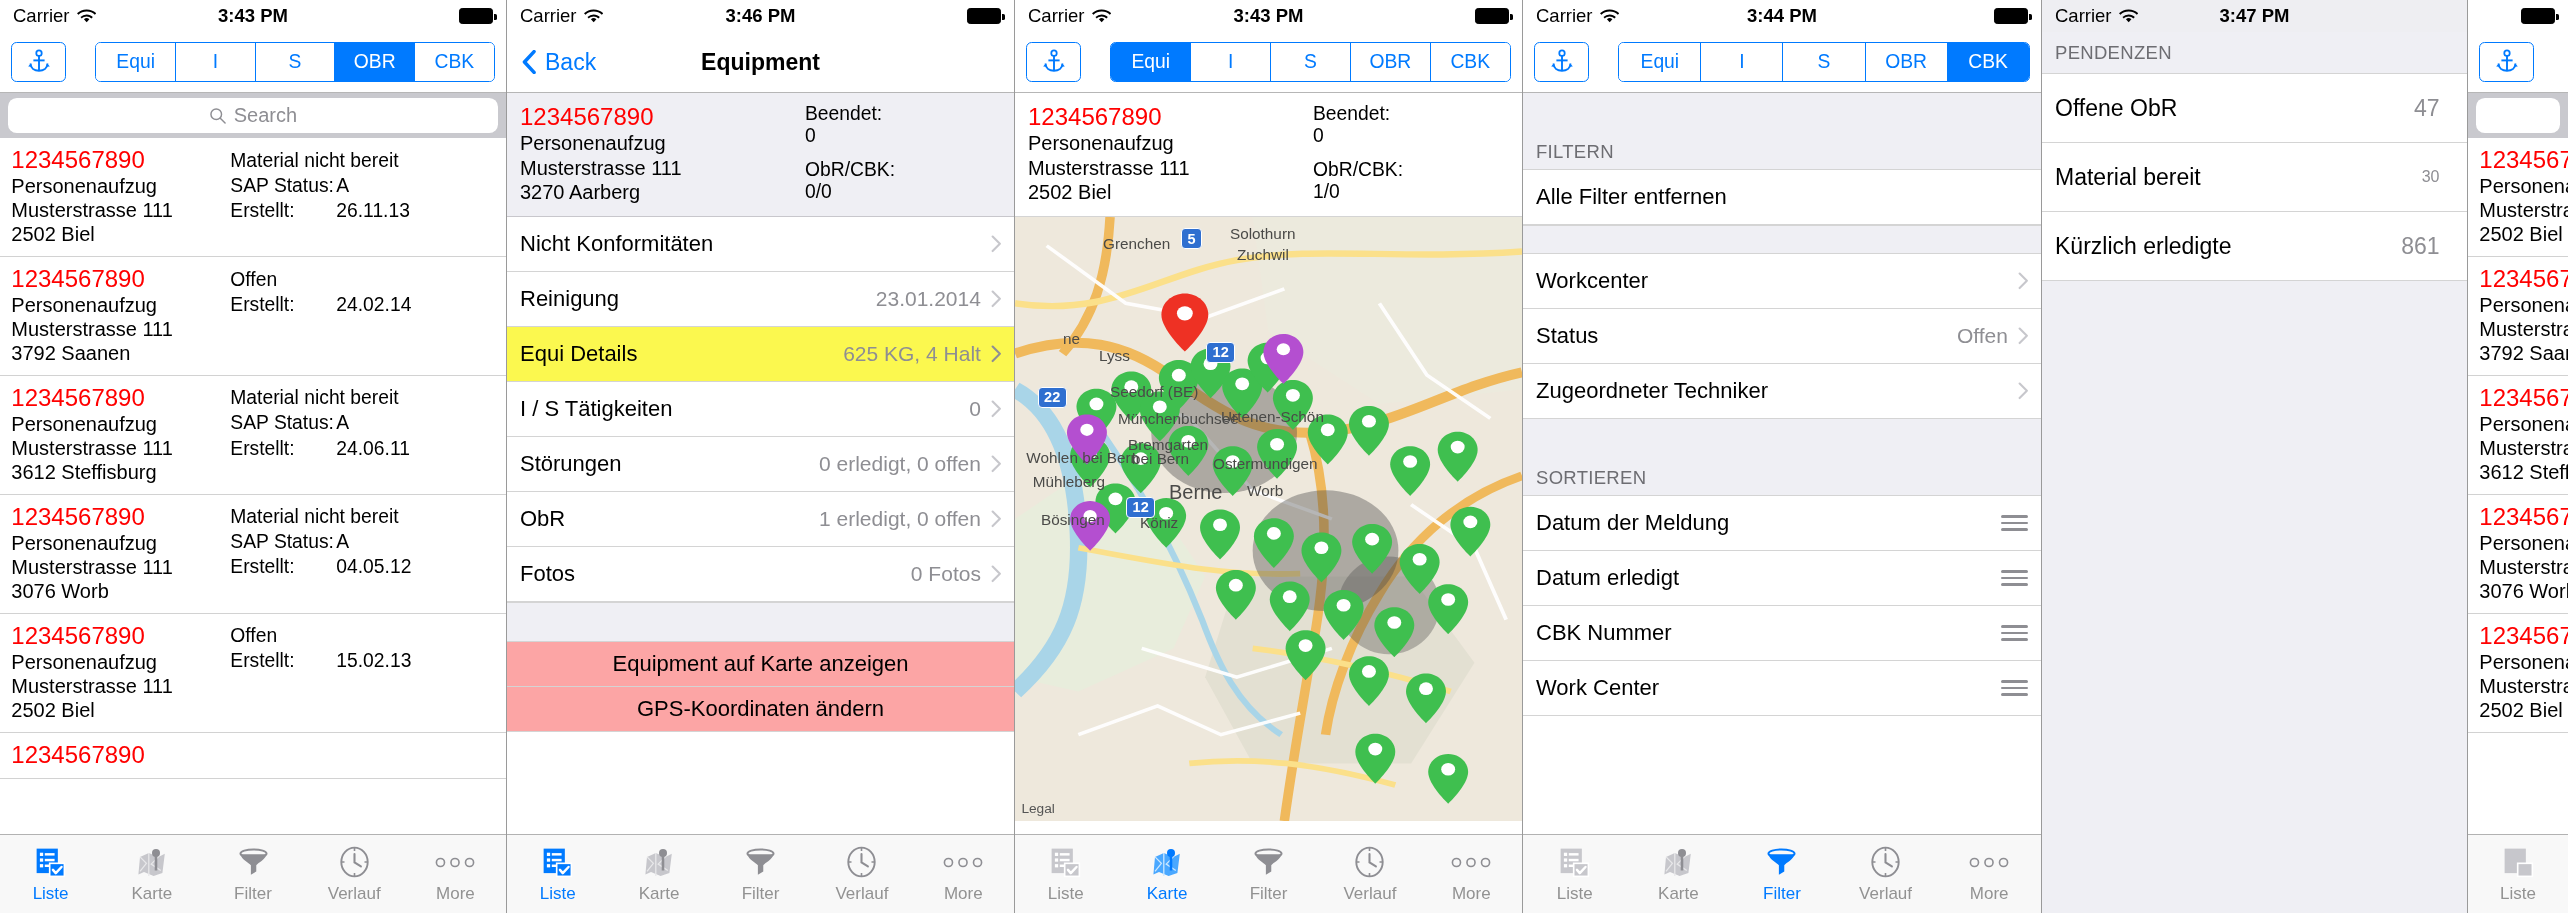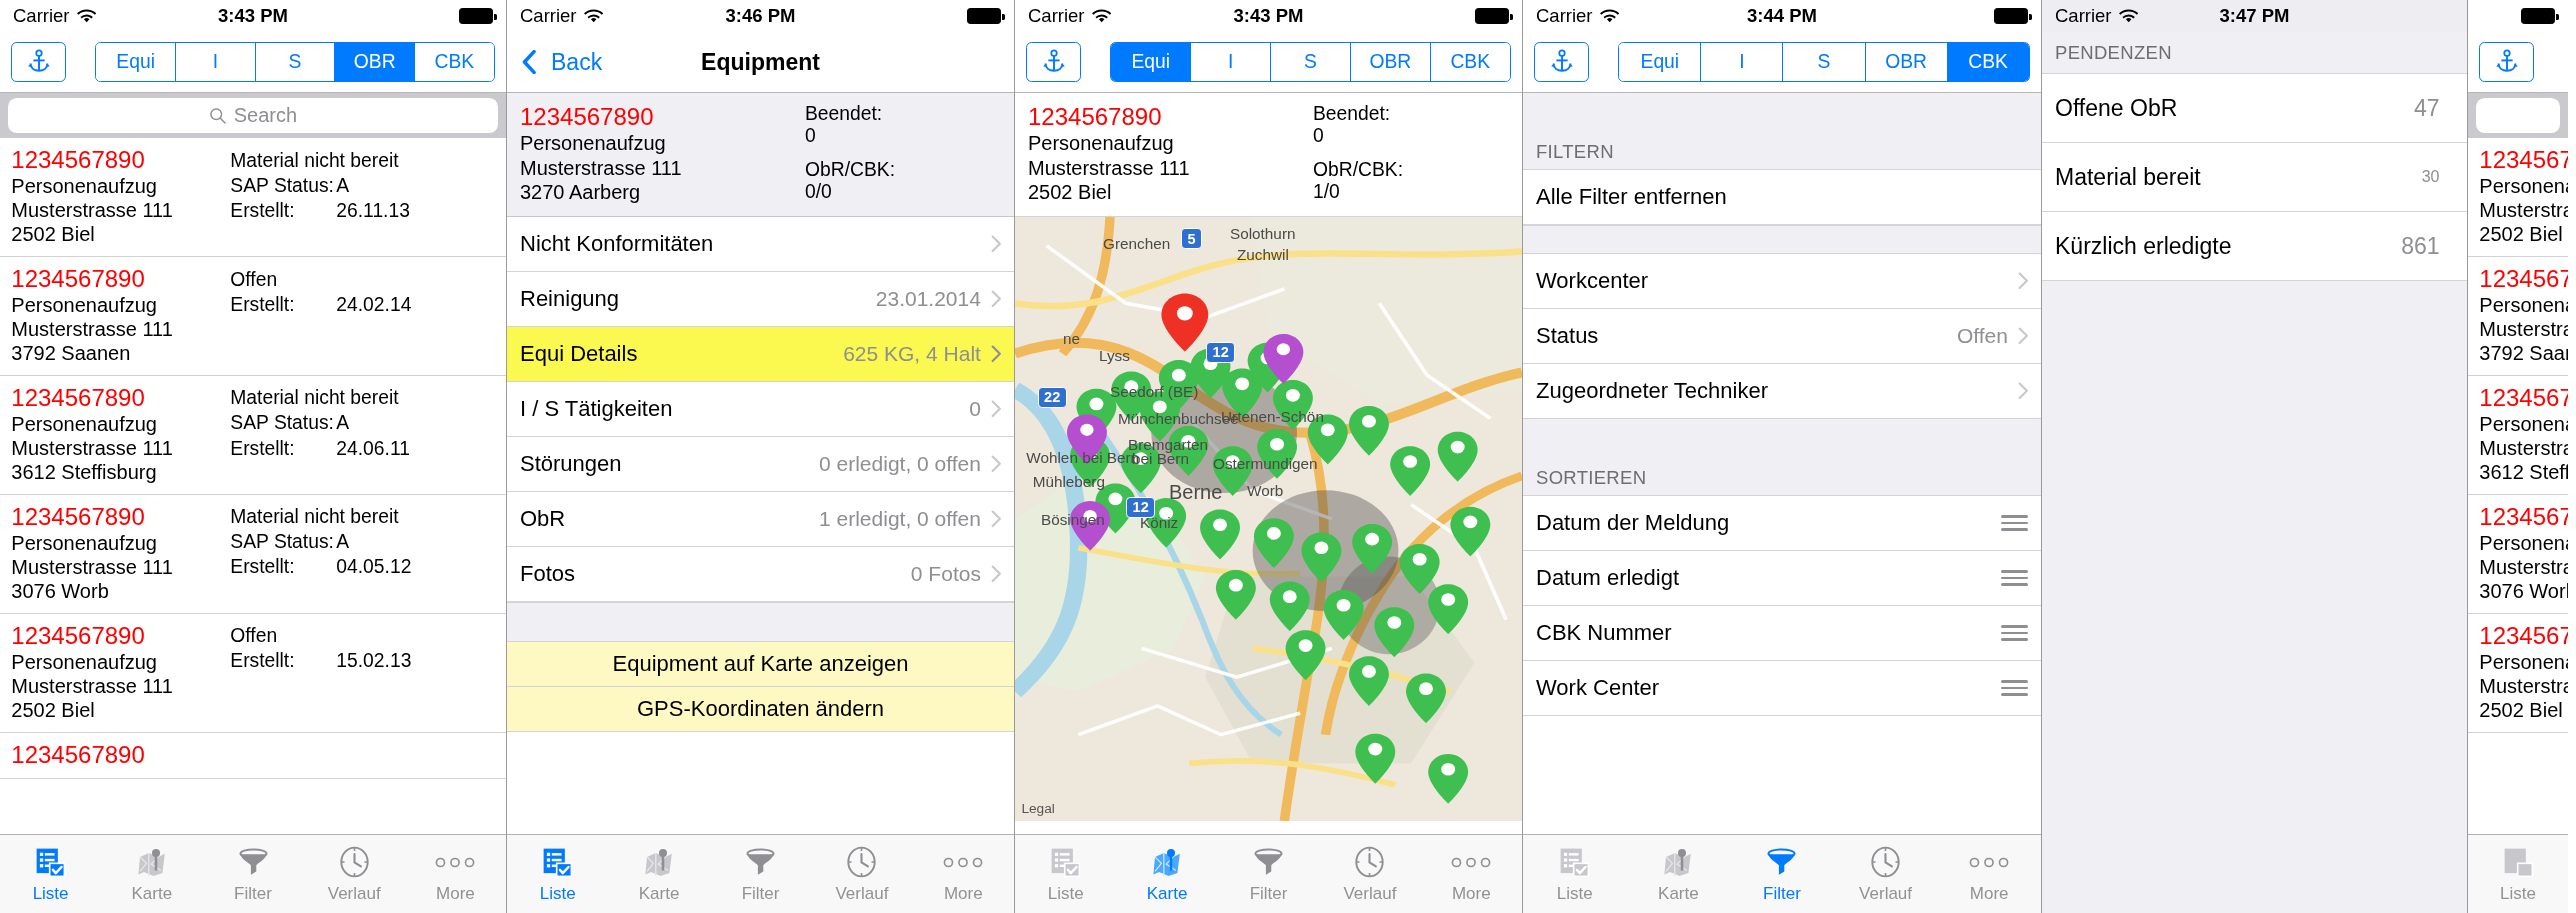--- a/index.html
+++ b/index.html
@@ -89,21 +89,21 @@
 
   
   .navbar2 {
     height: 61px;
     display: flex; align-items: center;
     background: #fff;
     border-bottom: 0.8px solid #b6b6b6;
     position: relative;
     padding: 0 14.5px;
   }
-  .back-wrap { display: flex; align-items: center; gap: 15px; z-index: 2; }
+  .back-wrap { display: flex; align-items: center; gap: 9px; z-index: 2; }
   .back-chevron { width: 14.5px; height: 24px; display: block; }
   .back-label { font-size: 23px; color: #007aff; }
   .nav-title {
     position: absolute; left: 0; right: 0; text-align: center;
     font-size: 23px; font-weight: bold; color: #000;
   }
 
   
   .searchbar {
     height: 45px; background: #c9c9ce;
@@ -154,21 +154,21 @@
     border-bottom: 0.8px solid #d4d4d4;
     background: #fff;
   }
   .trow.hl { background: #fbf84f; }
   .trow .label { font-size: 22px; color: #000; flex: 1 1 auto; white-space: nowrap; }
   .trow .value { font-size: 21px; color: #8e8e93; margin-right: 9.6px; white-space: nowrap; }
   .chev { width: 10.5px; height: 17.7px; display: block; flex: 0 0 auto; }
   .gap { height: 40px; background: #efeff4; border-top: 0.8px solid #d4d4d4; border-bottom: 0.8px solid #d4d4d4; }
   .crow {
     height: 45px; display: flex; align-items: center; justify-content: center;
-    font-size: 22px; color: #000; background: #fef9c3;
+    font-size: 22px; color: #000; background: #fca5a5;
     border-bottom: 0.8px solid #d4d4d4;
   }
 
   
   .sect {
     background: #efeff4;
     padding: 0 13px;
     height: 50px;
     display: flex; align-items: flex-end;
     border-bottom: 0.8px solid #d4d4d4;

